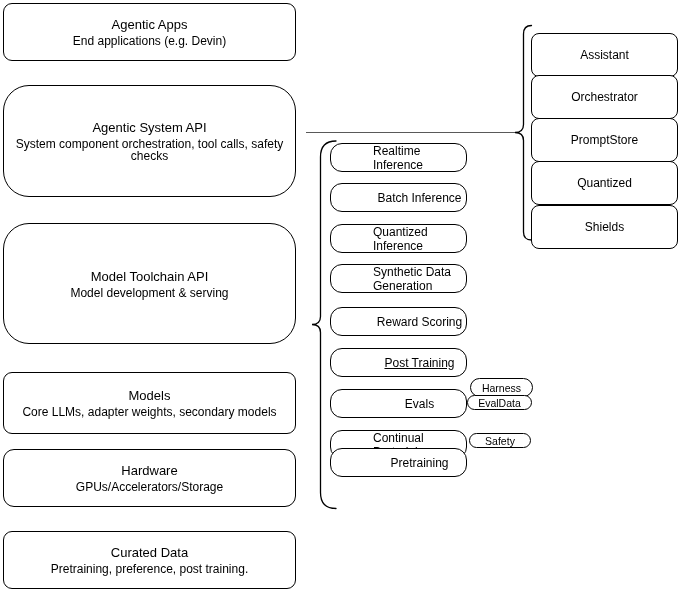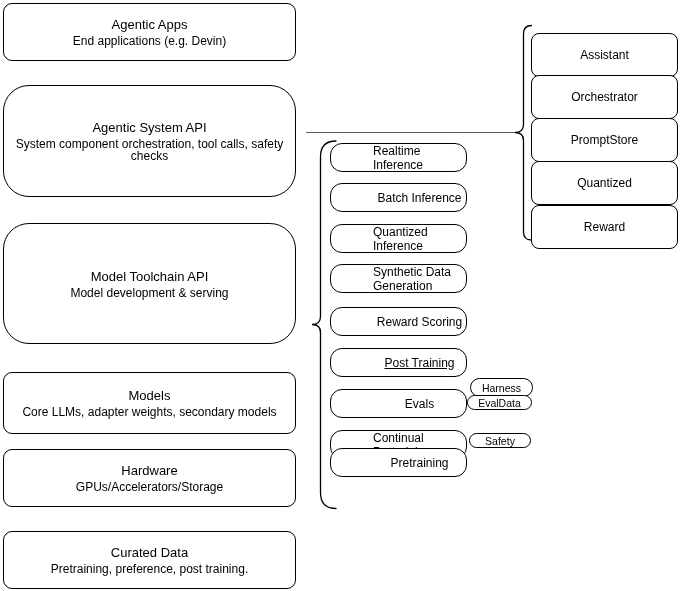--- a/index.html
+++ b/index.html
@@ -74,21 +74,21 @@
   <div class="lbox r24" style="top:223px;height:121px;">
     <div class="t">Model Toolchain API</div>
     <div class="s">Model development &amp; serving</div>
   </div>
 
   <div class="lbox r9" style="top:372px;height:62px;">
     <div class="t">Models</div>
     <div class="s">Core LLMs, adapter weights, secondary models</div>
   </div>
 
-  <div class="lbox r9" style="top:449px;height:58px;">
+  <div class="lbox r9" style="top:449px;height:58px;border-radius:11px;">
     <div class="t">Hardware</div>
     <div class="s">GPUs/Accelerators/Storage</div>
   </div>
 
   <div class="lbox r9" style="top:531px;height:58px;">
     <div class="t">Curated Data</div>
     <div class="s">Pretraining, preference, post training.</div>
   </div>
 
   <div class="mbox" style="top:143px;">Realtime Inference</div>
@@ -102,15 +102,15 @@
   <div class="mbox" style="top:448px;">Pretraining</div>
 
   <div class="pill" style="left:470px;top:378px;width:63px;height:19px;">Harness</div>
   <div class="pill" style="left:467px;top:395px;width:65px;height:15px;">EvalData</div>
   <div class="pill" style="left:469px;top:433px;width:62px;height:15px;">Safety</div>
 
   <div class="rbox" style="top:33px;">Assistant</div>
   <div class="rbox" style="top:75px;">Orchestrator</div>
   <div class="rbox" style="top:118px;">PromptStore</div>
   <div class="rbox" style="top:161px;">Quantized</div>
-  <div class="rbox" style="top:205px;">Reward</div>
+  <div class="rbox" style="top:205px;">Shields</div>
 
 </div>
 
 </body></html>

